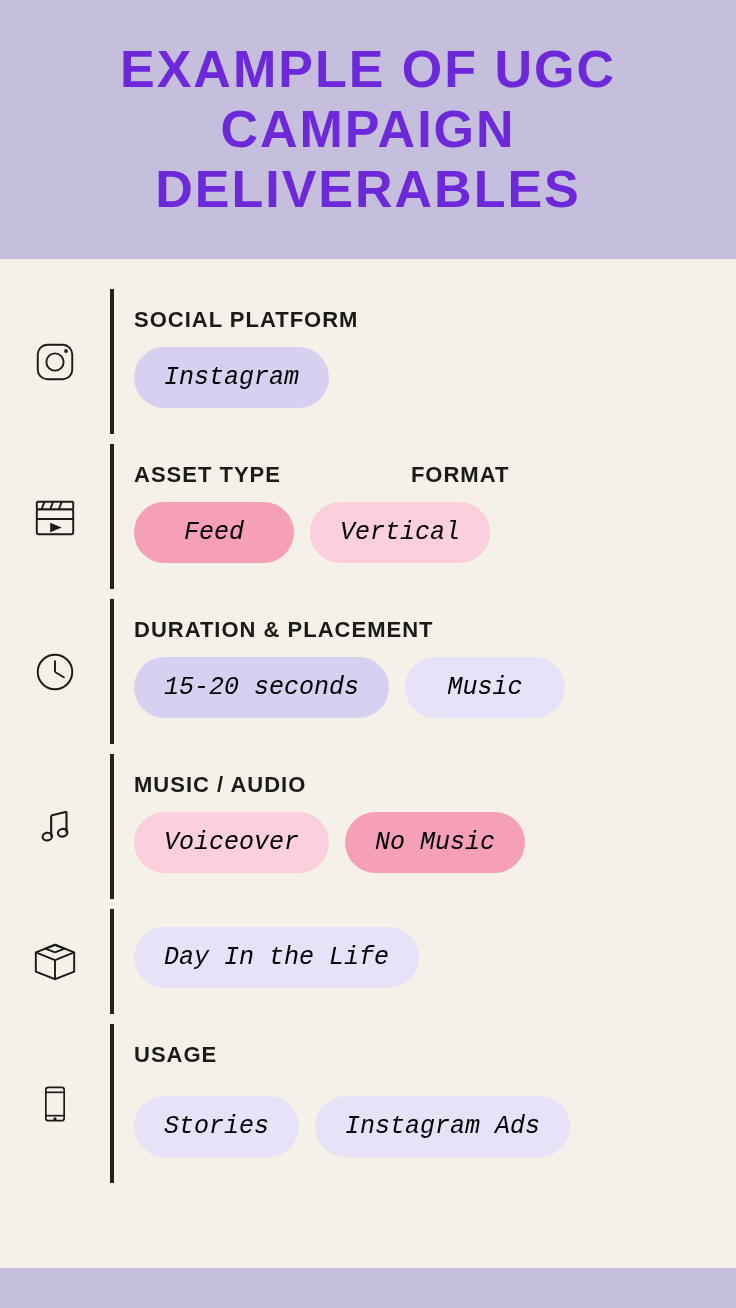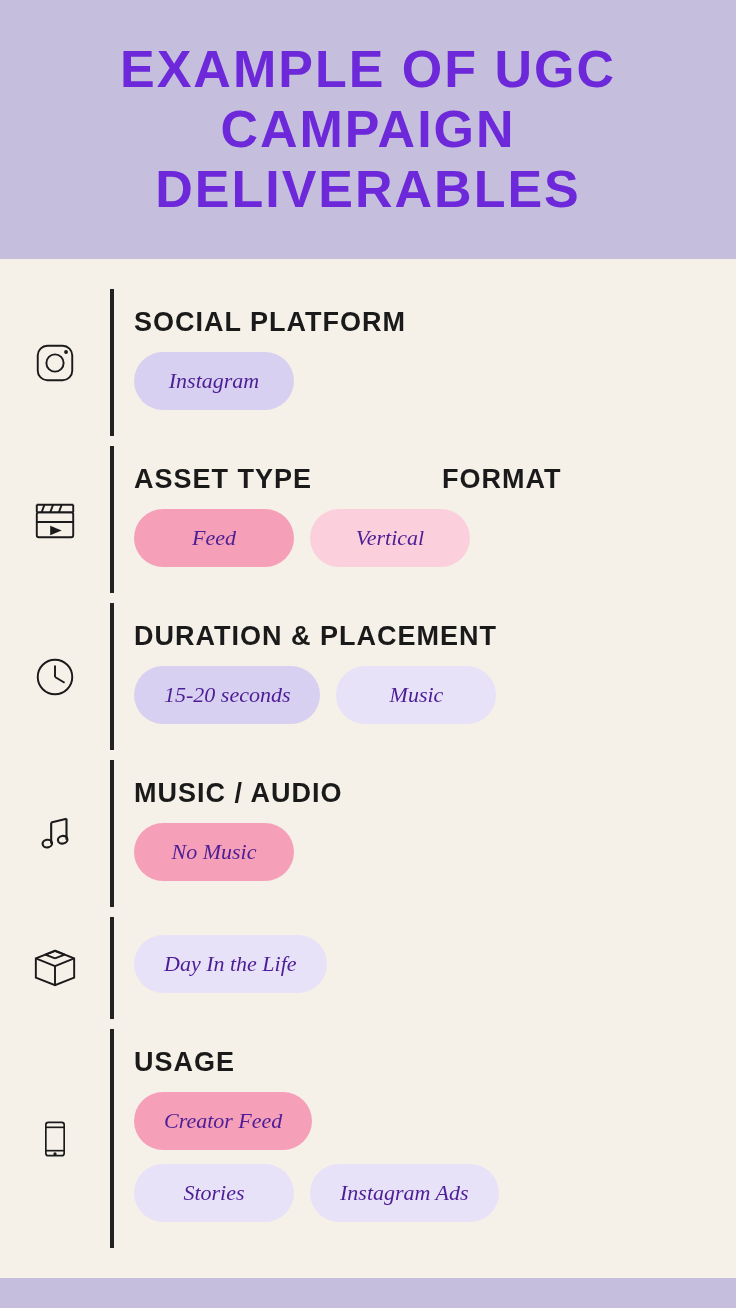--- a/index.html
+++ b/index.html
@@ -24,44 +24,45 @@
       font-size: 52px;
       font-weight: 900;
       color: #6d28d9;
       line-height: 1.15;
       letter-spacing: 2px;
       text-transform: uppercase;
     }
 
     .section-label {
       font-family: Impact, 'Arial Black', sans-serif;
-      font-size: 27px;
+      font-size: 22px;
       font-weight: 900;
       color: #1a1a1a;
       text-transform: uppercase;
       letter-spacing: 1px;
     }
 
     .pills-row {
       display: flex;
       flex-direction: row;
       gap: 16px;
       flex-wrap: wrap;
     }
 
     .pill {
       padding: 16px 30px;
       border-radius: 50px;
       font-style: italic;
-      font-size: 22px;
-      color: #4c1d95;
+      font-size: 25px;
+      color: #000000;
       display: flex;
       align-items: center;
       justify-content: center;
       min-width: 160px;
+      font-family: Liberation Mono, monospace;
     }
 
     .pill-lavender {
       background: #d8d0f0;
     }
 
     .pill-pink {
       background: #f5a0b8;
     }
 
@@ -199,20 +200,21 @@
         <line x1="20" y1="12" x2="20" y2="34"></line>
         <line x1="36" y1="8" x2="36" y2="30"></line>
         <ellipse cx="16" cy="34" rx="5" ry="4" transform="rotate(-10 16 34)"></ellipse>
         <ellipse cx="32" cy="30" rx="5" ry="4" transform="rotate(-10 32 30)"></ellipse>
       </svg>
     </div>
     <div class="line-cell"></div>
     <div class="data-cell">
       <div class="section-label">MUSIC / AUDIO</div>
       <div class="pills-row">
+        <div class="pill pill-light-pink">Voiceover</div>
         <div class="pill pill-pink">No Music</div>
       </div>
     </div>
   </div>
 
   <div class="row-group">
     <div class="icon-cell">
       <svg viewBox="0 0 48 48" width="46" height="46" fill="none" stroke="#1a1a1a" stroke-width="2">
 
         <polygon points="24,6 44,14 44,34 24,42 4,34 4,14"></polygon>
@@ -239,21 +241,20 @@
         <rect x="13" y="4" width="22" height="40" rx="3" ry="3"></rect>
         <line x1="13" y1="10" x2="35" y2="10"></line>
         <line x1="13" y1="38" x2="35" y2="38"></line>
         <circle cx="24" cy="42" r="2" fill="#1a1a1a" stroke="none"></circle>
       </svg>
     </div>
     <div class="line-cell"></div>
     <div class="data-cell">
       <div class="section-label">USAGE</div>
       <div class="pills-row">
-        <div class="pill pill-pink">Creator Feed</div>
       </div>
       <div class="pills-row">
         <div class="pill pill-light-lavender">Stories</div>
         <div class="pill pill-light-lavender">Instagram Ads</div>
       </div>
     </div>
   </div>
 
 </div>
 

